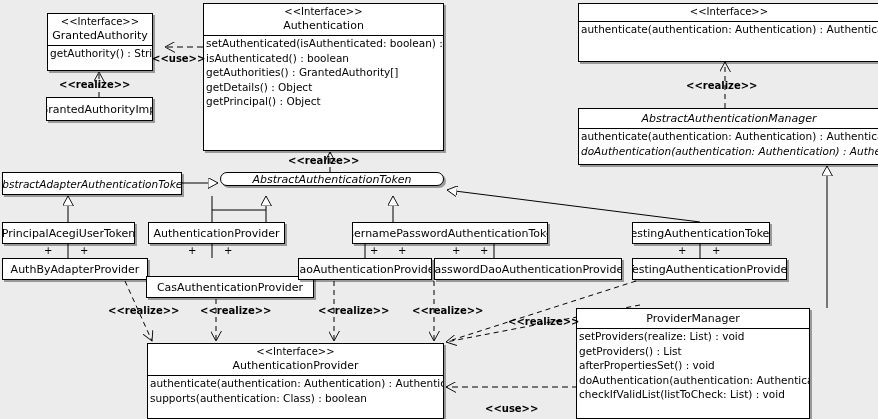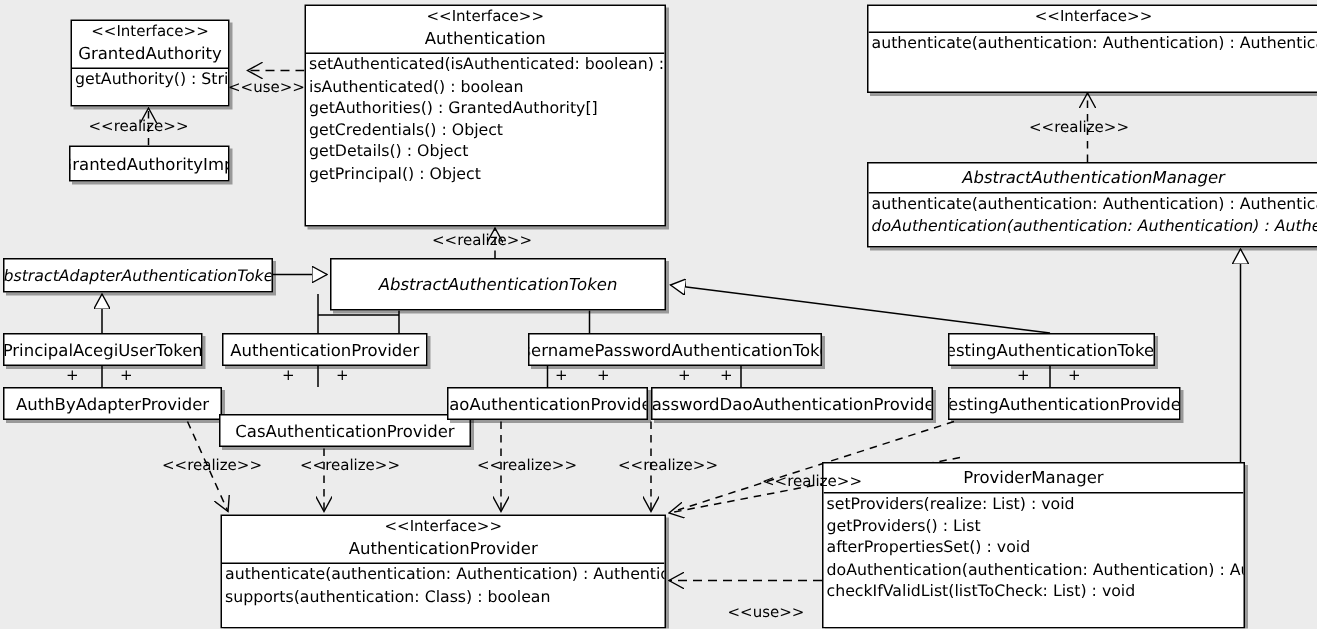--- a/index.html
+++ b/index.html
@@ -76,20 +76,21 @@
   .compact .cname {
     font-size: 11px;
   }
   .edge-label {
     position: absolute;
     font-size: 10px;
     white-space: nowrap;
     color: #000;
     background: transparent;
     line-height: 11px;
+    font-weight: bold;
   }
   .plusmark {
     position: absolute;
     font-size: 10px;
     line-height: 10px;
     color: #000;
   }
 </style>
 </head>
 <body>
@@ -171,21 +172,20 @@
 
   <div class="uml-box" style="left:203px; top:3px; width:241px; height:148px;">
     <div class="uml-head">
       <span class="stereo">&lt;&lt;Interface&gt;&gt;</span>
       <span class="cname">Authentication</span>
     </div>
     <div class="uml-members">
       <div class="member">setAuthenticated(isAuthenticated: boolean) : void</div>
       <div class="member">isAuthenticated() : boolean</div>
       <div class="member">getAuthorities() : GrantedAuthority[]</div>
-      <div class="member">getCredentials() : Object</div>
       <div class="member">getDetails() : Object</div>
       <div class="member">getPrincipal() : Object</div>
     </div>
   </div>
 
   <div class="uml-box" style="left:578px; top:3px; width:302px; height:59px;">
     <div class="uml-head">
       <span class="stereo">&lt;&lt;Interface&gt;&gt;</span>
     </div>
     <div class="uml-members">
@@ -202,21 +202,21 @@
       <div class="member abstract">doAuthentication(authentication: Authentication) : Authentication</div>
     </div>
   </div>
 
   <div class="uml-box" style="left:2px; top:172px; width:180px; height:23px;">
     <div class="compact">
       <span class="cname abstract" style="font-size:10.5px;">AbstractAdapterAuthenticationToken</span>
     </div>
   </div>
 
-  <div class="uml-box" style="left:220px; top:172px; width:224px; height:35px;">
+  <div class="uml-box" style="left:220px; top:172px; width:224px; height:14px;border-radius:10px;">
     <div class="compact">
       <span class="cname abstract">AbstractAuthenticationToken</span>
     </div>
   </div>
 
   <div class="uml-box" style="left:2px; top:222px; width:133px; height:22px;">
     <div class="compact">
       <span class="cname">PrincipalAcegiUserToken</span>
     </div>
   </div>
@@ -273,21 +273,21 @@
     <div class="uml-head">
       <span class="stereo">&lt;&lt;Interface&gt;&gt;</span>
       <span class="cname">AuthenticationProvider</span>
     </div>
     <div class="uml-members">
       <div class="member">authenticate(authentication: Authentication) : Authentication</div>
       <div class="member">supports(authentication: Class) : boolean</div>
     </div>
   </div>
 
-  <div class="uml-box" style="left:548px; top:308px; width:282px; height:111px;">
+  <div class="uml-box" style="left:576px; top:308px; width:234px; height:111px;">
     <div class="uml-head" style="padding-top:3px;">
       <span class="cname">ProviderManager</span>
     </div>
     <div class="uml-members">
       <div class="member">setProviders(realize: List) : void</div>
       <div class="member">getProviders() : List</div>
       <div class="member">afterPropertiesSet() : void</div>
       <div class="member">doAuthentication(authentication: Authentication) : Authentication</div>
       <div class="member">checkIfValidList(listToCheck: List) : void</div>
     </div>

